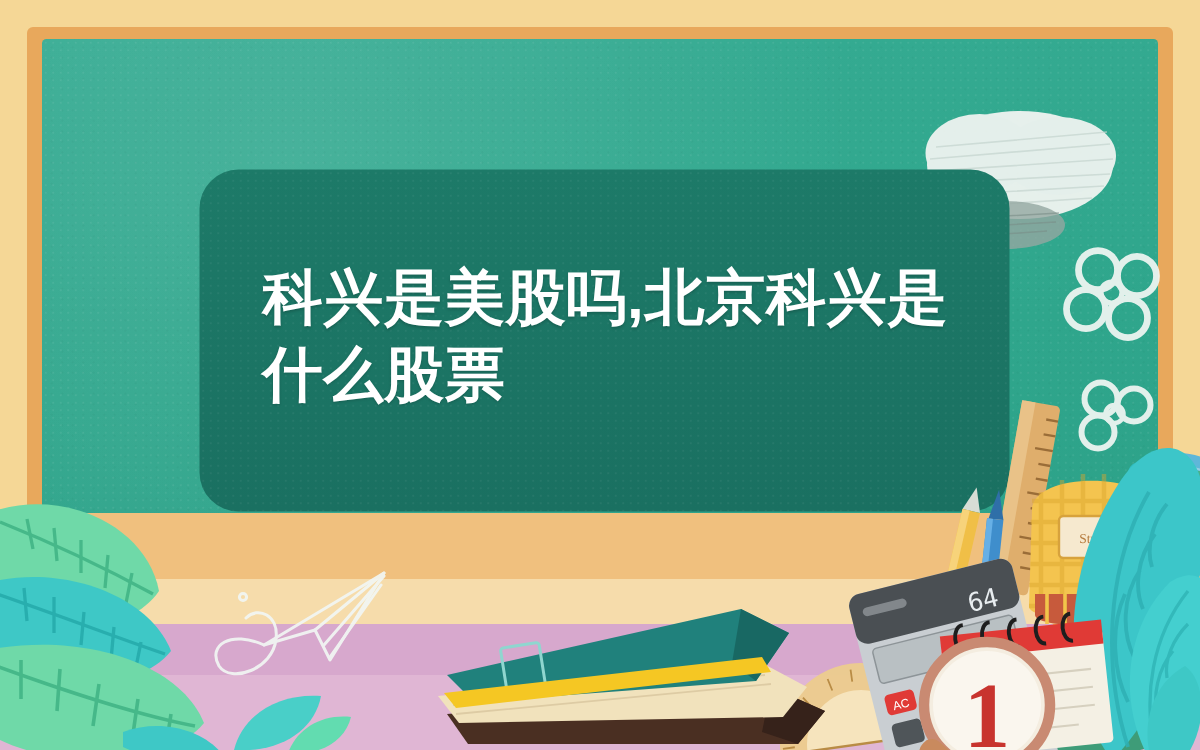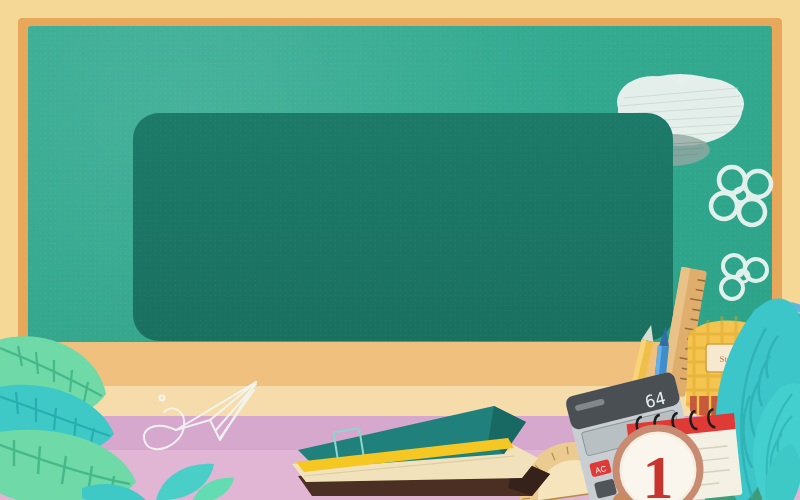--- a/index.html
+++ b/index.html
@@ -206,20 +206,21 @@
       <g class="chalk" stroke-width="4" stroke-linecap="round" stroke-linejoin="round">
         <circle cx="22" cy="20" r="11"></circle>
         <circle cx="44" cy="24" r="11"></circle>
         <circle cx="20" cy="42" r="11"></circle>
         <circle cx="31" cy="30" r="6" stroke-width="3"></circle>
       </g>
     </svg>
   </div>
 
   <div class="title-panel"></div>
+  <div class="title-text">科兴是美股吗,北京科兴是什么股票</div>
 
   <div class="desk-tan"></div>
   <div class="desk-cream"></div>
   <div class="desk-purple"></div>
   <div class="desk-pinkband"></div>
 
   <div class="deco" style="left:648px;top:268px;z-index:11;">
     <svg width="70" height="130" viewBox="0 0 70 130">
       <g transform="rotate(10 35 65)">
         <rect x="22" y="0" width="26" height="128" rx="3" fill="#dfae6c"></rect>

